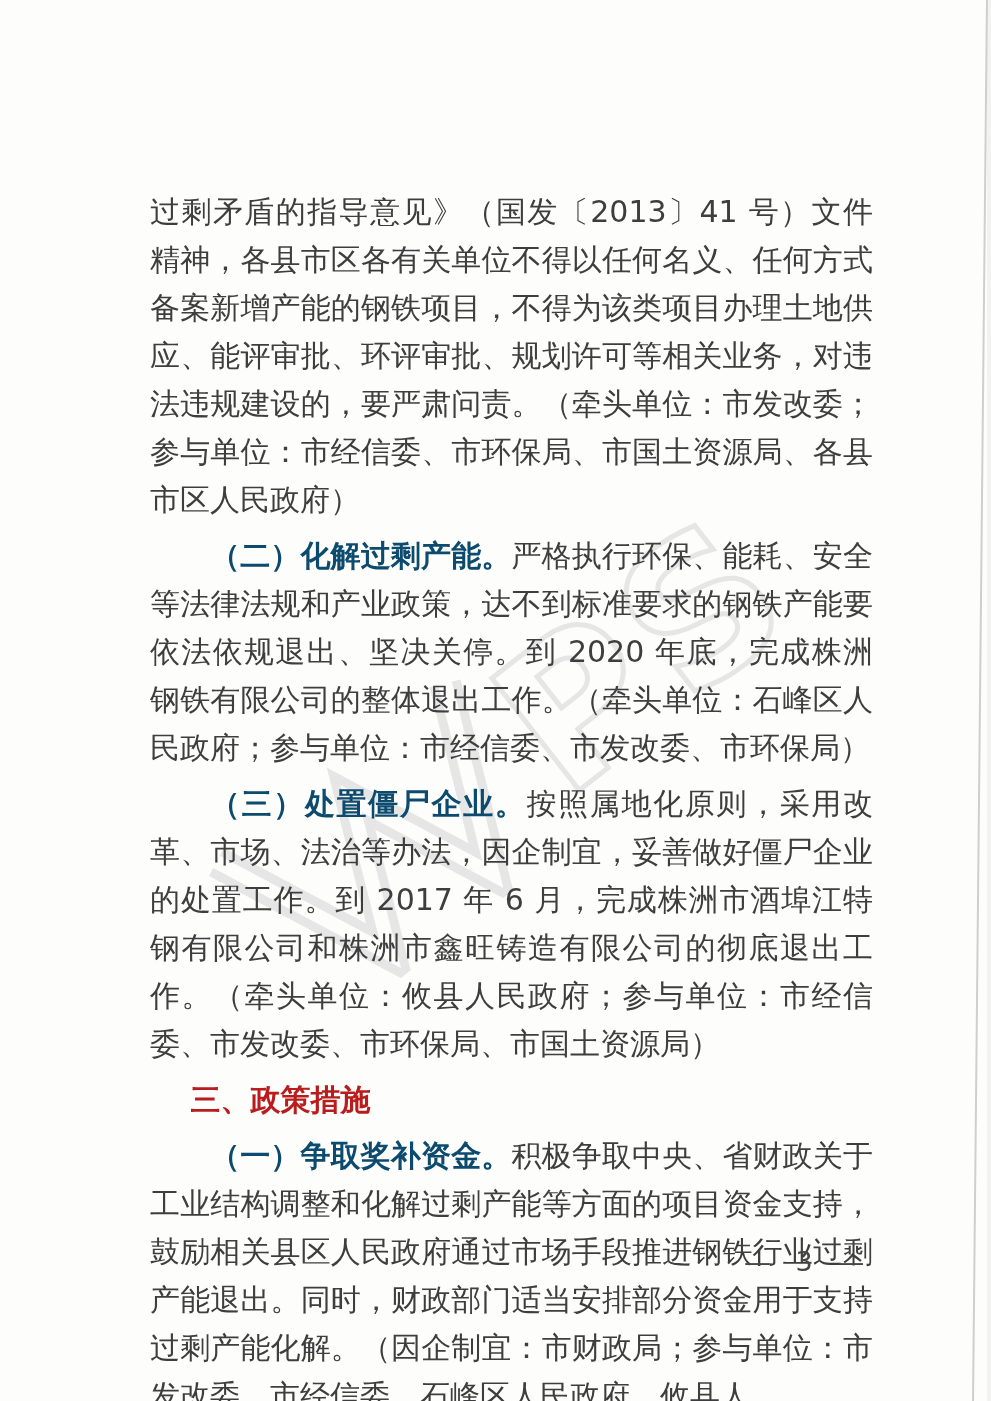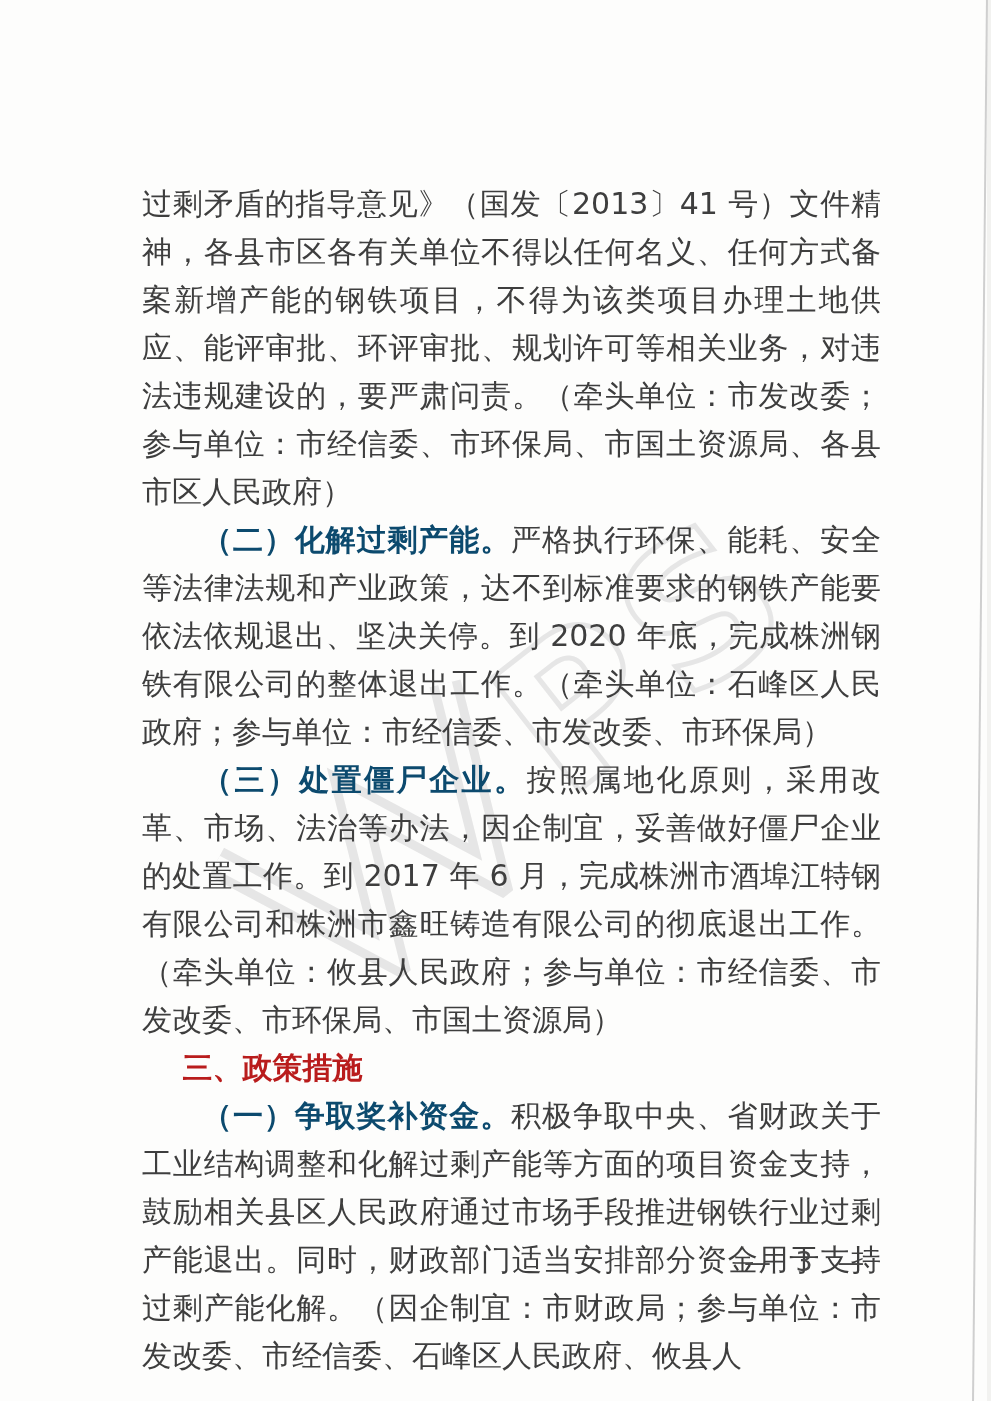--- a/index.html
+++ b/index.html
@@ -42,21 +42,21 @@
   .doc {
     position: absolute;
     left: 142px; top: 180px;
     width: 739px;
     z-index: 2;
     font-size: 30px;
     line-height: 48px;
     color: #3e3e3e;
     text-align: justify;
   }
-  .doc p { margin: 0; padding: 0; }
+  .doc p { margin: 8px; padding: 0; }
   .para.indent { text-indent: 2em; }
   .para .lead { font-weight: 600; color: #0c4a6e; }
   .heading {
     font-weight: bold;
     color: #b91c1c;
     text-indent: 1.35em;
   }
   .page-number {
     position: absolute;
     left: 744px; top: 1244px;

